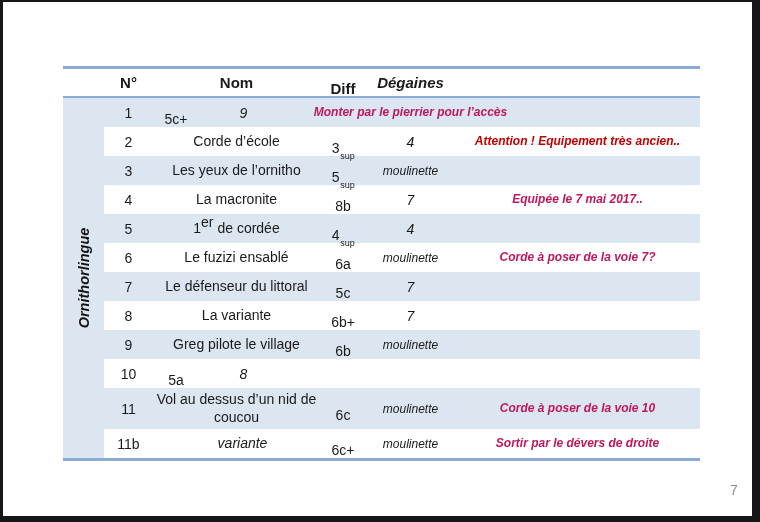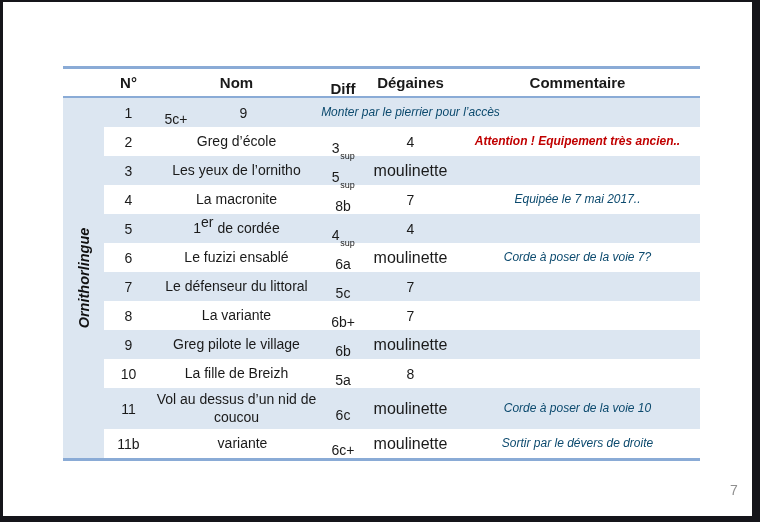--- a/index.html
+++ b/index.html
@@ -19,42 +19,42 @@
 
   
   .rtable{position:absolute;left:63px;top:66px;width:637px;}
   .bluerule{height:2.5px;background:var(--line,#8aabd6);}
   .thead{display:flex;align-items:center;height:27px;font-weight:bold;font-size:15px;}
   .cell{text-align:center;box-sizing:border-box;}
   .w-label{width:41px;flex:0 0 41px;}
   .w-num{width:49px;flex:0 0 49px;}
   .w-name{width:167px;flex:0 0 167px;}
   .w-diff{width:46px;flex:0 0 46px;margin-top:12px;}
-  .w-deg{width:89px;flex:0 0 89px;}
+  .w-deg{width:89px;flex:0 0 89px;font-style:italic;}
   .w-com{width:245px;flex:0 0 245px;}
 
   .tbody{display:flex;}
   .sector-cell{width:41px;flex:0 0 41px;background:var(--band,#dce6f1);position:relative;}
   .sector-cell span{
     position:absolute;top:50%;left:50%;
     transform:translate(-50%,-50%) rotate(-90deg);
     white-space:nowrap;font-weight:bold;font-style:italic;font-size:14.5px;color:#111;
   }
   .rows{width:596px;}
   .row{display:flex;align-items:center;min-height:29px;}
   .row.blue{background:var(--band,#dce6f1);}
   .c-num{font-size:14px;}
   .c-name{font-size:14px;line-height:1.25;padding:3px 2px;}
-  .c-name .it{margin-left:12px;}
+  .c-name .it{font-style:italic;margin-left:12px;}
   .c-name sup{font-size:14px;line-height:0;}
   .c-diff{font-size:14px;}
   .c-diff sub{font-size:9px;line-height:0;position:relative;top:3px;left:0.5px;text-align:center;}
   .c-deg{font-size:14px;}
-  .c-deg.small{font-size:16px;}
-  .c-com{font-style:italic;font-weight:400;font-size:12px;color:#0c4a6e;padding:0 4px;line-height:1.2;}
+  .c-deg.small{font-size:12px;}
+  .c-com{font-style:italic;font-weight:700;font-size:12px;color:#be185d;padding:0 4px;line-height:1.2;}
   .c-com.warn{color:var(--warn,#c00000);font-weight:700;}
 
   .page-number{
     position:absolute;left:722px;top:482px;width:24px;
     font-size:14px;color:#8f8f8f;text-align:center;
   }
 </style>
 </head>
 <body>
 
@@ -64,37 +64,36 @@
 <div class="edge right"></div>
 
 <div class="rtable">
   <div class="bluerule"></div>
   <div class="thead">
     <div class="cell w-label"></div>
     <div class="cell w-num">N°</div>
     <div class="cell w-name">Nom</div>
     <div class="cell w-diff">Diff</div>
     <div class="cell w-deg">Dégaines</div>
-    <div class="cell w-com">Commentaire</div>
   </div>
   <div class="bluerule"></div>
   <div class="tbody">
     <div class="sector-cell">
       <span>Ornithorlingue</span>
     </div>
     <div class="rows">
         <div class="row blue">
           <div class="cell w-num c-num">1</div>
           <div class="cell w-diff c-diff">5c+</div>
           <div class="cell w-deg c-deg">9</div>
           <div class="cell w-com c-com">Monter par le pierrier pour l’accès</div>
         </div>
         <div class="row">
           <div class="cell w-num c-num">2</div>
-          <div class="cell w-name c-name"><span>Greg d’école</span></div>
+          <div class="cell w-name c-name"><span>Corde d’école</span></div>
           <div class="cell w-diff c-diff">3<sub>sup</sub></div>
           <div class="cell w-deg c-deg">4</div>
           <div class="cell w-com c-com warn">Attention ! Equipement très ancien..</div>
         </div>
         <div class="row blue">
           <div class="cell w-num c-num">3</div>
           <div class="cell w-name c-name"><span>Les yeux de l’ornitho</span></div>
           <div class="cell w-diff c-diff">5<sub>sup</sub></div>
           <div class="cell w-deg c-deg small">moulinette</div>
         </div>
@@ -135,21 +134,20 @@
         </div>
         <div class="row blue">
           <div class="cell w-num c-num">9</div>
           <div class="cell w-name c-name"><span>Greg pilote le village</span></div>
           <div class="cell w-diff c-diff">6b</div>
           <div class="cell w-deg c-deg small">moulinette</div>
           <div class="cell w-com c-com"></div>
         </div>
         <div class="row">
           <div class="cell w-num c-num">10</div>
-          <div class="cell w-name c-name"><span>La fille de Breizh</span></div>
           <div class="cell w-diff c-diff">5a</div>
           <div class="cell w-deg c-deg">8</div>
           <div class="cell w-com c-com"></div>
         </div>
         <div class="row blue">
           <div class="cell w-num c-num">11</div>
           <div class="cell w-name c-name"><span>Vol au dessus d’un nid de coucou</span></div>
           <div class="cell w-diff c-diff">6c</div>
           <div class="cell w-deg c-deg small">moulinette</div>
           <div class="cell w-com c-com">Corde à poser de la voie 10</div>

